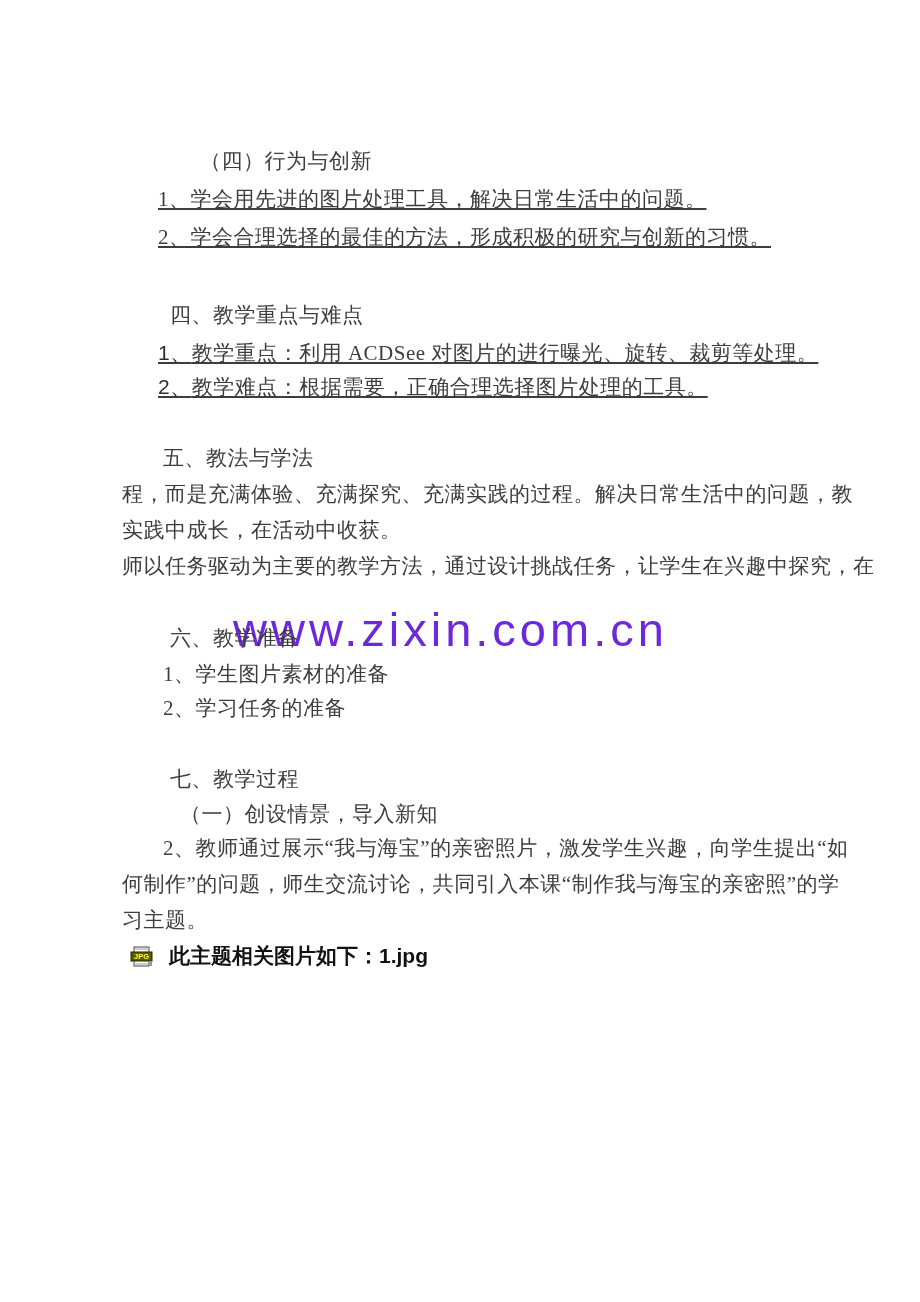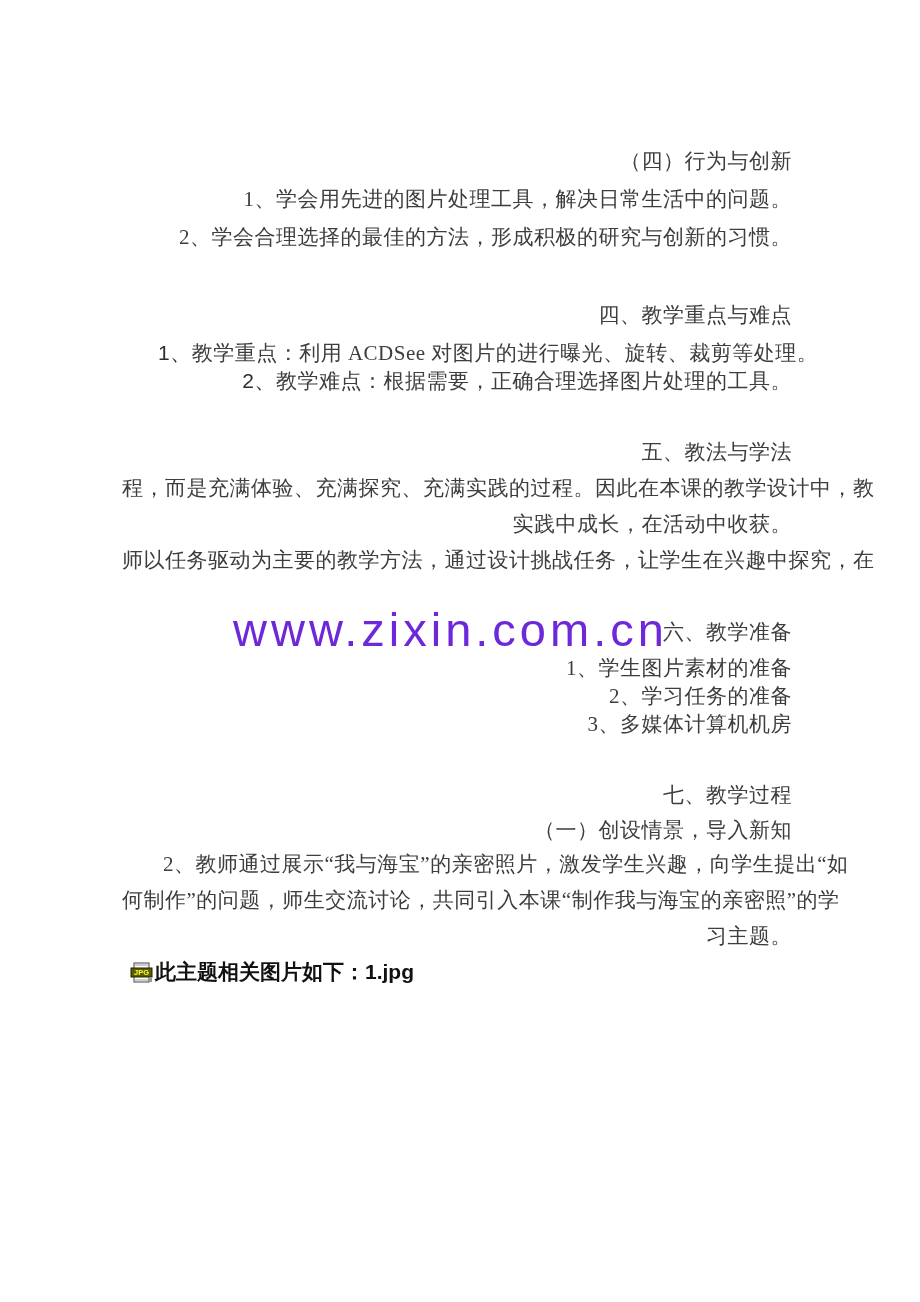--- a/index.html
+++ b/index.html
@@ -14,52 +14,51 @@
     position:absolute;
     left:122px;top:150px;
     width:670px;
   }
   .ln{
     font-size:21px;
     line-height:22px;
     color:#3d3d3d;
     white-space:nowrap;
     letter-spacing:0.5px;
-    text-align:right;
   }
   
   .in30{margin-left:30px;}
-  .in36{margin-left:36px;}
+  .in36{margin-left:36px;text-decoration:underline;}
   .in41{margin-left:41px;}
   .in58{margin-left:58px;}
   .in78{margin-left:78px;}
   .in80{margin-left:48px;}
   
   .g12{margin-top:12px;} .g13{margin-top:13px;} .g14{margin-top:14px;}
-  .g15{margin-top:6px;} .g16{margin-top:16px;}
+  .g15{margin-top:12px;} .g16{margin-top:16px;}
   .g49{margin-top:49px;} .g50{margin-top:50px;} .g56{margin-top:56px;}
   .num{
     font-family:"Liberation Sans","DejaVu Sans",sans-serif;
     color:#2e2e2e;
   }
   .watermark{
     position:absolute;
     left:233px;top:606px;
     font-family:"Liberation Sans","DejaVu Sans",sans-serif;
     font-size:47px;
     line-height:1;
     letter-spacing:4px;
     color:#6d28d9;
     user-select:none;
     white-space:nowrap;
   }
   .caption{
     display:flex;
     align-items:center;
-    gap:2px;
+    gap:16px;
     margin-left:8px;
     font-family:"Liberation Sans","DejaVu Sans",sans-serif;
     font-weight:bold;
     color:#111111;
     font-size:21px;
     line-height:22px;
     white-space:nowrap;
   }
   .jpg-icon{flex:0 0 auto;display:block;}
 </style>
@@ -72,28 +71,27 @@
 
   <div class="ln in78">（四）行为与创新</div>
   <div class="ln in36 g16">1、学会用先进的图片处理工具，解决日常生活中的问题。</div>
   <div class="ln in36 g16">2、学会合理选择的最佳的方法，形成积极的研究与创新的习惯。</div>
 
   <div class="ln in80 g56">四、教学重点与难点</div>
   <div class="ln in36 g16"><span class="num">1、</span><span>教学重点：利用 ACDSee 对图片的进行曝光、旋转、裁剪等处理。</span></div>
   <div class="ln in36 g15"><span class="num">2、</span><span>教学难点：根据需要，正确合理选择图片处理的工具。</span></div>
 
   <div class="ln in41 g49">五、教法与学法</div>
-  <div class="ln g14">程，而是充满体验、充满探究、充满实践的过程。因此在本课的教学设计中，教</div>
+  <div class="ln g14">程，而是充满体验、充满探究、充满实践的过程。解决日常生活中的问题，教</div>
   <div class="ln g14">实践中成长，在活动中收获。</div>
   <div class="ln g14">师以任务驱动为主要的教学方法，通过设计挑战任务，让学生在兴趣中探究，在</div>
 
   <div class="ln in80 g50">六、教学准备</div>
   <div class="ln in41 g14">1、学生图片素材的准备</div>
   <div class="ln in41 g15">2、学习任务的准备</div>
-  <div class="ln in41 g15">3、多媒体计算机机房</div>
 
   <div class="ln in80 g49">七、教学过程</div>
   <div class="ln in58 g13">（一）创设情景，导入新知</div>
   <div class="ln in41 g12">2、教师通过展示“我与海宝”的亲密照片，激发学生兴趣，向学生提出“如</div>
   <div class="ln g14">何制作”的问题，师生交流讨论，共同引入本课“制作我与海宝的亲密照”的学</div>
   <div class="ln g14">习主题。</div>
 
   <div class="caption g14">
     <svg class="jpg-icon" width="23" height="21" viewBox="0 0 23 21" aria-hidden="true">
       <rect x="4" y="1" width="15" height="19" fill="#ffffff" stroke="#444444" stroke-width="1"></rect>

